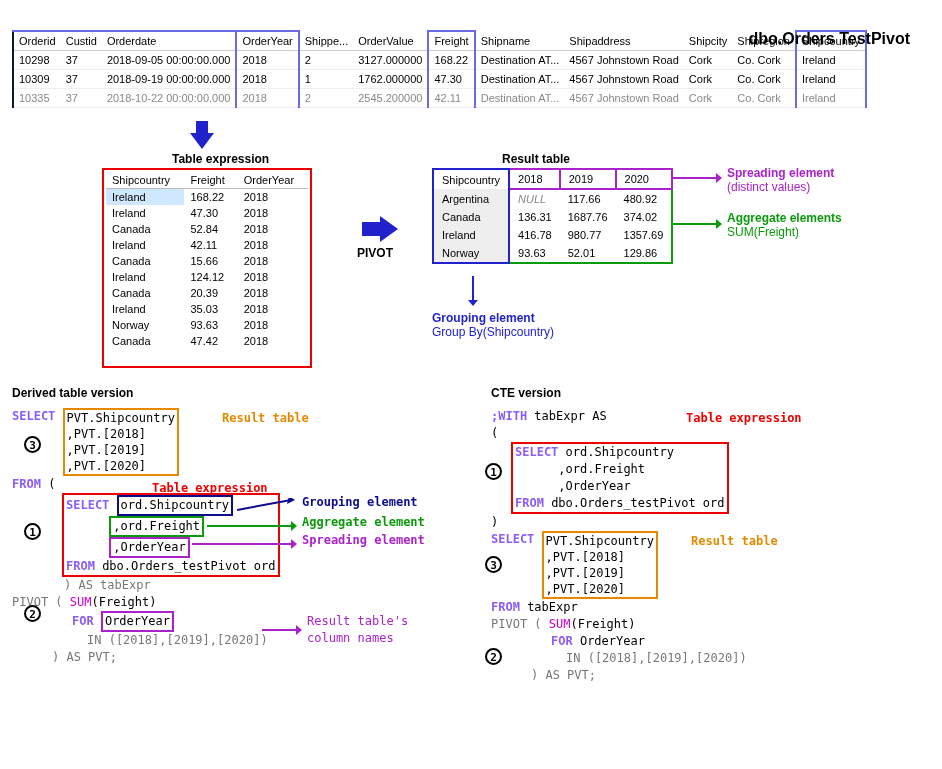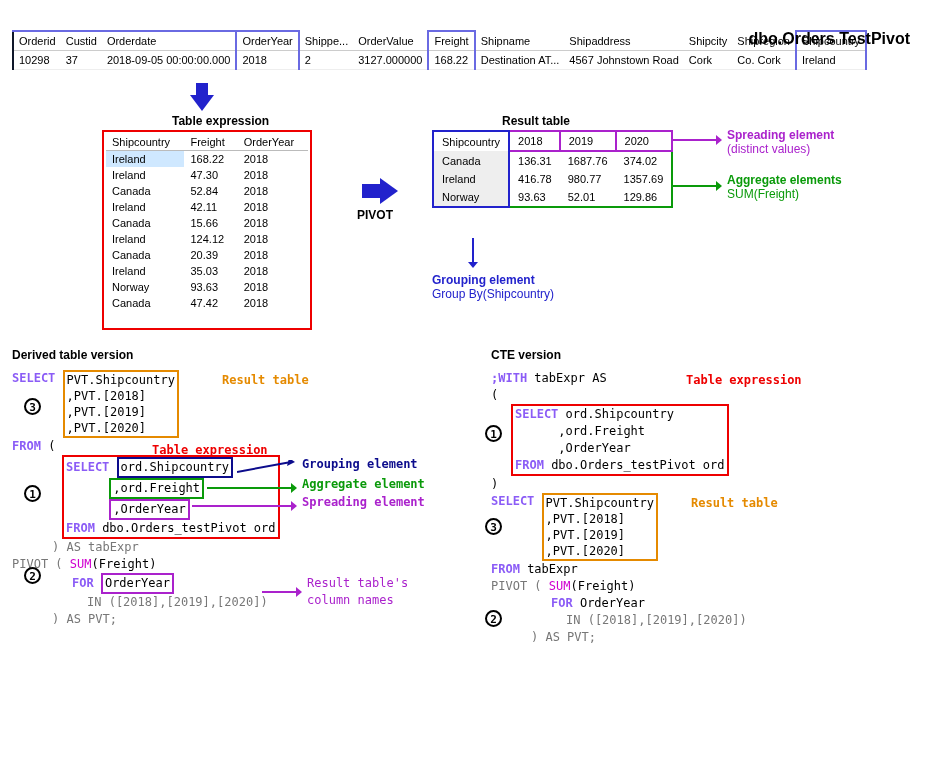--- a/index.html
+++ b/index.html
@@ -84,20 +84,48 @@
           <td class="col-blue-l col-blue-r">2018</td>
           <td>2</td>
           <td class="col-blue-r">3127.000000</td>
           <td class="col-blue-l col-blue-r">168.22</td>
           <td>Destination AT...</td>
           <td>4567 Johnstown Road</td>
           <td>Cork</td>
           <td class="col-blue-r">Co. Cork</td>
           <td class="col-blue-l col-blue-r">Ireland</td>
         </tr>
+        <tr>
+          <td class="col-blue-l">10309</td>
+          <td>37</td>
+          <td class="col-blue-r">2018-09-19 00:00:00.000</td>
+          <td class="col-blue-l col-blue-r">2018</td>
+          <td>1</td>
+          <td class="col-blue-r">1762.000000</td>
+          <td class="col-blue-l col-blue-r">47.30</td>
+          <td>Destination AT...</td>
+          <td>4567 Johnstown Road</td>
+          <td>Cork</td>
+          <td class="col-blue-r">Co. Cork</td>
+          <td class="col-blue-l col-blue-r">Ireland</td>
+        </tr>
+        <tr class="row-cut">
+          <td class="col-blue-l">10335</td>
+          <td>37</td>
+          <td class="col-blue-r">2018-10-22 00:00:00.000</td>
+          <td class="col-blue-l col-blue-r">2018</td>
+          <td>2</td>
+          <td class="col-blue-r">2545.200000</td>
+          <td class="col-blue-l col-blue-r">42.11</td>
+          <td>Destination AT...</td>
+          <td>4567 Johnstown Road</td>
+          <td>Cork</td>
+          <td class="col-blue-r">Co. Cork</td>
+          <td class="col-blue-l col-blue-r">Ireland</td>
+        </tr>
       </tbody>
 </table>
 
 <div class="midzone">
 
   <svg class="arrow-svg" style="left:175px; top:5px;" width="30" height="30">
     <rect x="9" y="0" width="12" height="12" fill="#2222cc"></rect>
     <polygon points="3,12 27,12 15,28" fill="#2222cc"></polygon>
   </svg>
   <span class="lbl" style="position:absolute; left:160px; top:36px;">Table expression</span>
@@ -177,20 +205,26 @@
     <table class="grid-res">
       <tbody>
             <tr>
         <th class="box-blue" style="border-bottom:none;">Shipcountry</th>
         <th class="box-purple">2018</th>
         <th class="box-purple" style="border-left:none;border-right:none;">2019</th>
         <th class="box-purple">2020</th>
       </tr>
       </tbody>
           <tbody id="res-body">
+            <tr>
+              <td class="box-blue grouprow" style="border-top: none; border-bottom: none;">Argentina</td>
+              <td class="box-green nullcell" style="border-right: none; border-bottom: none;">NULL</td>
+              <td class="box-green" style="border-left: none; border-right: none; border-bottom: none;">117.66</td>
+              <td class="box-green" style="border-left: none; border-bottom: none;">480.92</td>
+            </tr>
             <tr>
               <td class="box-blue grouprow" style="border-top: none; border-bottom: none;">Canada</td>
               <td class="box-green" style="border-top: none; border-right: none; border-bottom: none;">136.31</td>
               <td class="box-green" style="border-width: initial; border-style: none; border-color: initial;">1687.76</td>
               <td class="box-green" style="border-top: none; border-left: none; border-bottom: none;">374.02</td>
             </tr>
             <tr>
               <td class="box-blue grouprow" style="border-top: none; border-bottom: none;">Ireland</td>
               <td class="box-green" style="border-top: none; border-right: none; border-bottom: none;">416.78</td>
               <td class="box-green" style="border-width: initial; border-style: none; border-color: initial;">980.77</td>
@@ -259,21 +293,21 @@
             <polygon points="84,1 84,11 90,6" fill="#0a9a0a"></polygon>
           </svg>
       <span class="overlay-label green" style="left:290px; top:106px;">Aggregate element</span>
       <svg class="arrow-svg" style="left:180px; top:130px;" width="105" height="12">
             <line x1="0" y1="6" x2="99" y2="6" stroke="#aa22cc" stroke-width="2"></line>
             <polygon points="99,1 99,11 105,6" fill="#aa22cc"></polygon>
           </svg>
       <span class="overlay-label purple" style="left:290px; top:124px;">Spreading element</span>
       <div style="position:absolute; left:12px; top:115px;"><span class="circ">1</span></div>
       <br>
-      <span style="margin-left:40px;" class="gray">) AS  tabExpr</span><br>
+      <span style="margin-left:52px;" class="gray">) AS  tabExpr</span><br>
       <span class="gray">PIVOT ( </span><span class="fn">SUM</span><span>(Freight)</span><br>
       <div style="position:absolute; left:12px; top:197px;"><span class="circ">2</span></div>
       <span style="margin-left:60px;" class="kw">FOR</span> <span class="ibox ibox-purple">OrderYear</span><br>
       <span style="margin-left:75px;" class="gray">IN ([2018],[2019],[2020])</span>
       <svg class="arrow-svg" style="left:250px; top:216px;" width="40" height="12">
             <line x1="0" y1="6" x2="34" y2="6" stroke="#aa22cc" stroke-width="2"></line>
             <polygon points="34,1 34,11 40,6" fill="#aa22cc"></polygon>
           </svg>
       <span class="overlay-label purple" style="left:295px; top:205px; font-weight:normal;"><span>Result table's</span><br><span>column names</span></span>
       <br>

